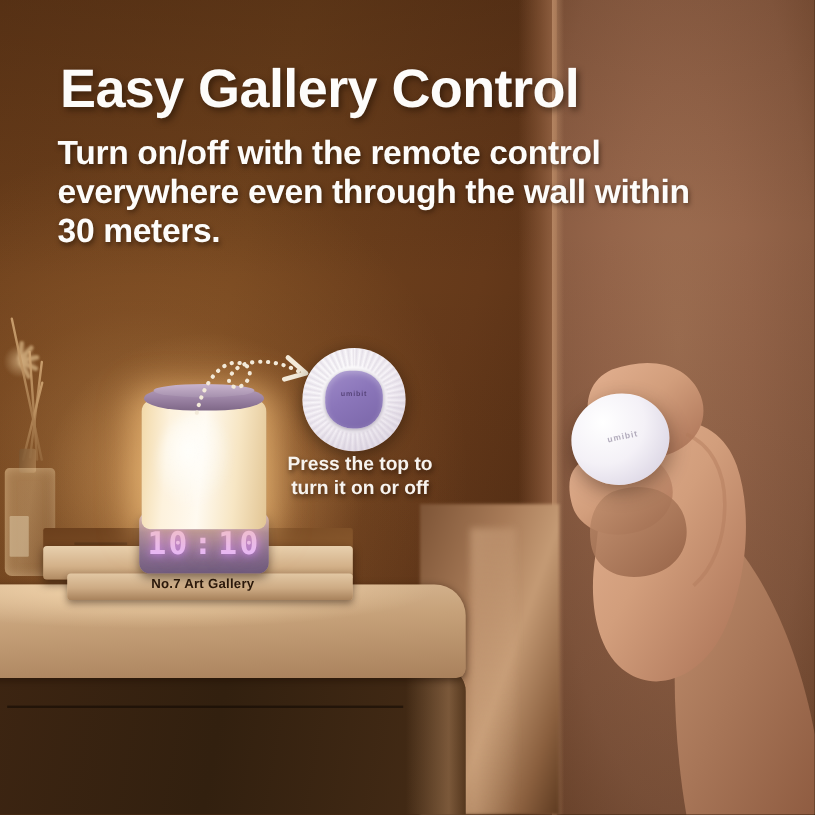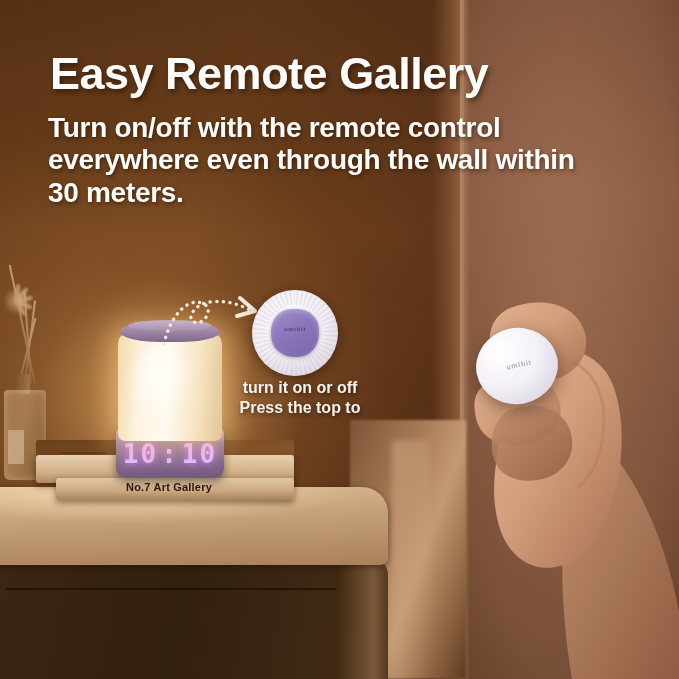--- a/index.html
+++ b/index.html
@@ -466,20 +466,20 @@
 
     <path d="M34,92 C60,76 92,82 104,102 C116,122 104,146 76,152 C50,158 28,146 24,126 C20,108 24,98 34,92 Z" fill="url(#skin)"></path>
 
     <path d="M58,118 C84,108 110,116 118,138 C126,162 112,184 86,188 C60,192 42,180 40,158 C38,138 46,124 58,118 Z" fill="url(#skinDark)" opacity="0.85"></path>
 
     <path d="M120,70 C140,78 152,100 152,128 C152,158 142,182 126,196" fill="none" stroke="#b27a5a" stroke-width="3" opacity="0.45"></path>
   </svg>
   <div class="held-remote"></div>
   <div class="held-remote-brand">umibit</div>
 
-  <div class="headline">Easy Remote Gallery</div>
+  <div class="headline">Easy Gallery Control</div>
   <div class="subheadline">Turn on/off with the remote control everywhere even through the wall within 30 meters.</div>
   <div class="callout-caption">
+    <div>Press the top to</div>
     <div>turn it on or off</div>
-    <div>Press the top to</div>
   </div>
 
 </div>
 
 </body></html>

